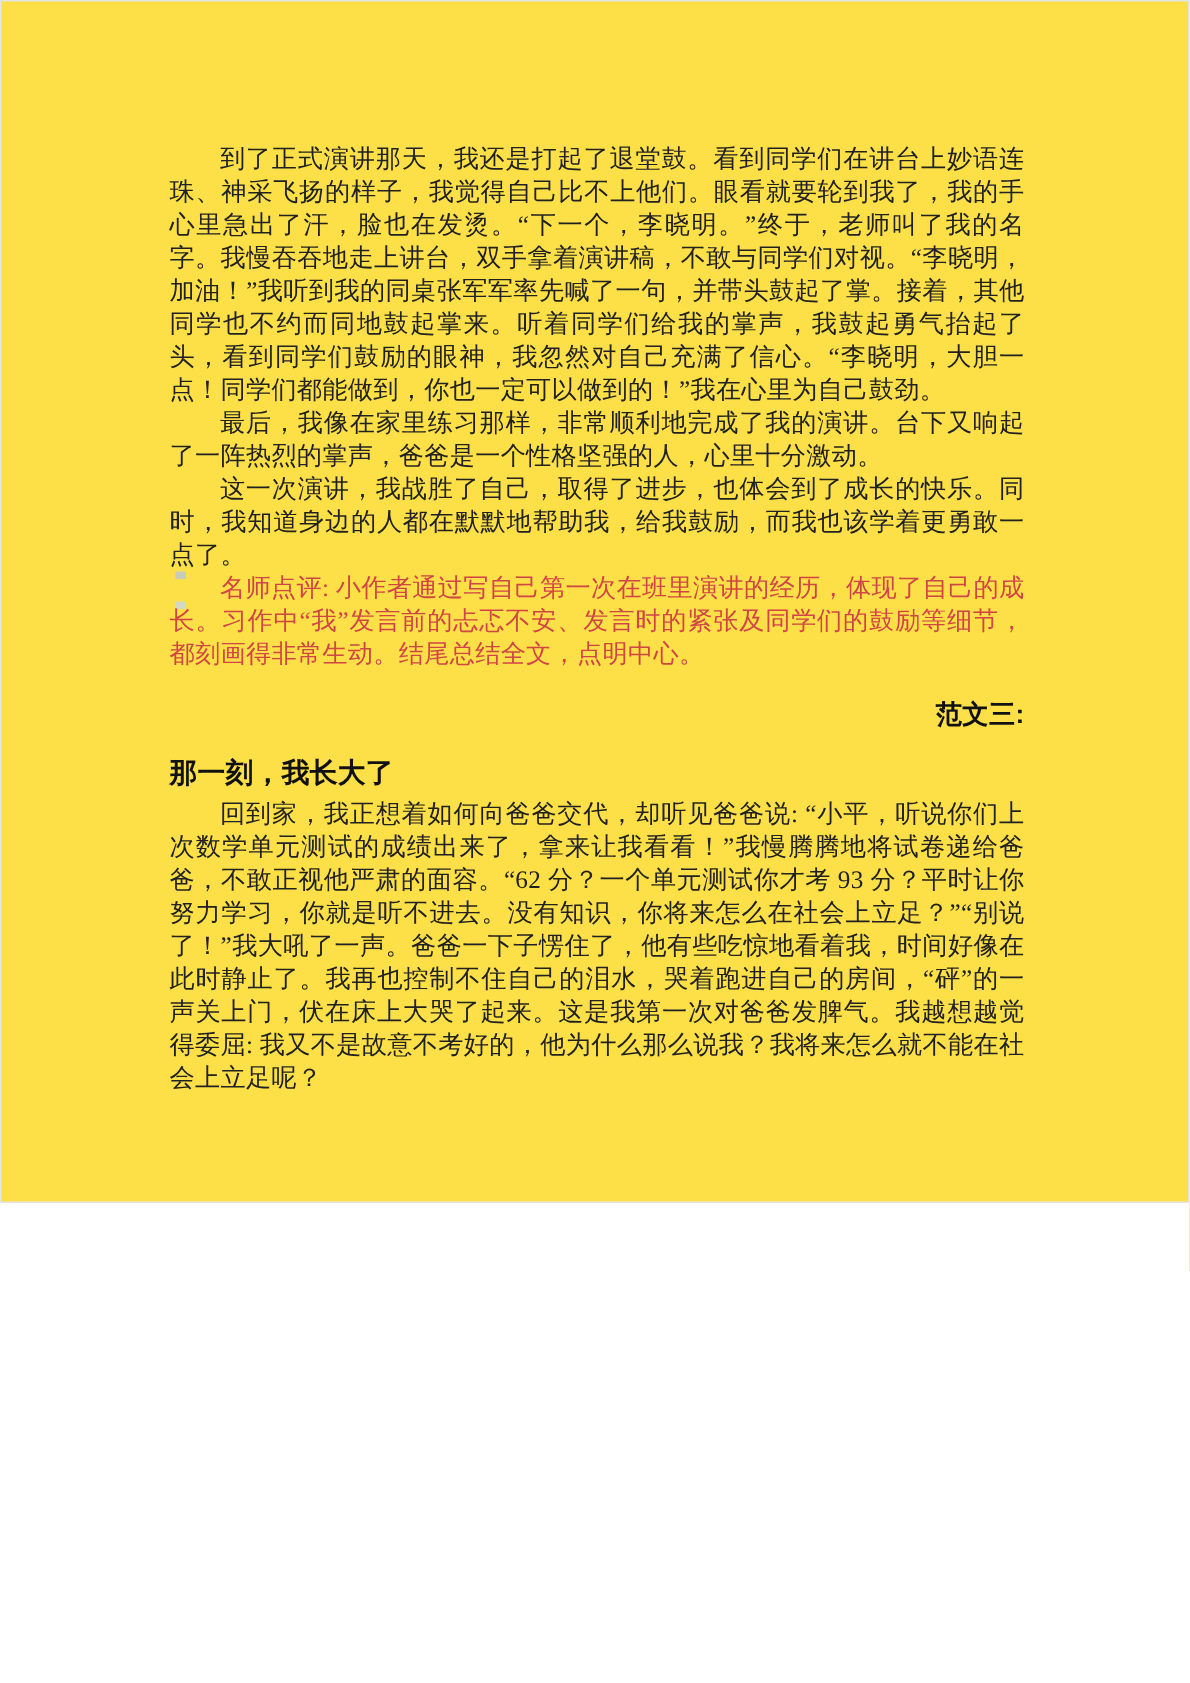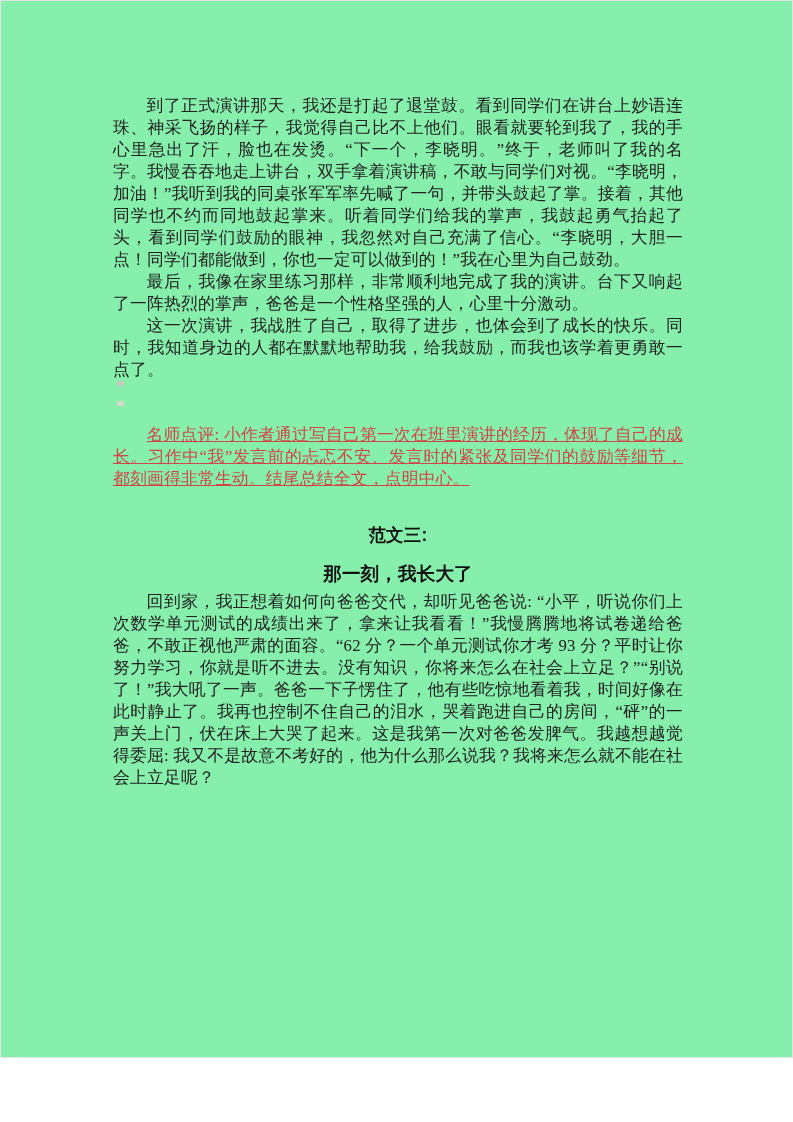--- a/index.html
+++ b/index.html
@@ -3,22 +3,22 @@
 <meta charset="utf-8">
 <style>
   html, body {
     margin: 0;
     padding: 0;
     background: #ffffff;
   }
   .page {
     position: relative;
     width: 793px;
-    height: 1058px;
-    background: #86efac;
+    height: 802px;
+    background: #fde047;
     box-shadow: inset 0 0 0 1px #e4e4e4;
     overflow: hidden;
     font-family: "Liberation Serif", "DejaVu Serif", serif;
     color: #212121;
   }
   .content {
     position: absolute;
     left: 113px;
     top: 95px;
     width: 570px;
@@ -26,40 +26,38 @@
   .para {
     margin: 0;
     font-size: 16.8px;
     line-height: 22px;
     text-align: justify;
     text-indent: 2em;
     letter-spacing: 0.2px;
   }
   .comment {
     color: #d04545;
-    margin-top: 43px;
-    text-decoration: underline;
   }
   .section-heading {
-    margin: 33px 0 0 0;
+    margin: 17px 0 0 0;
     font-family: "Liberation Sans", "DejaVu Sans", sans-serif;
     font-weight: bold;
     font-size: 17.5px;
     line-height: 24px;
-    text-align: center;
+    text-align: right;
     text-indent: 0;
     color: #111111;
   }
   .essay-title {
     margin: 15px 0 5px 0;
     font-family: "Liberation Sans", "DejaVu Sans", sans-serif;
     font-weight: bold;
     font-size: 18.5px;
     line-height: 24px;
-    text-align: center;
+    text-align: left;
     text-indent: 0;
     color: #111111;
   }
   .marker {
     position: absolute;
     left: 117px;
     width: 7px;
     height: 5px;
   }
   .marker-1 { top: 381px; background: #c7cbb9; }

